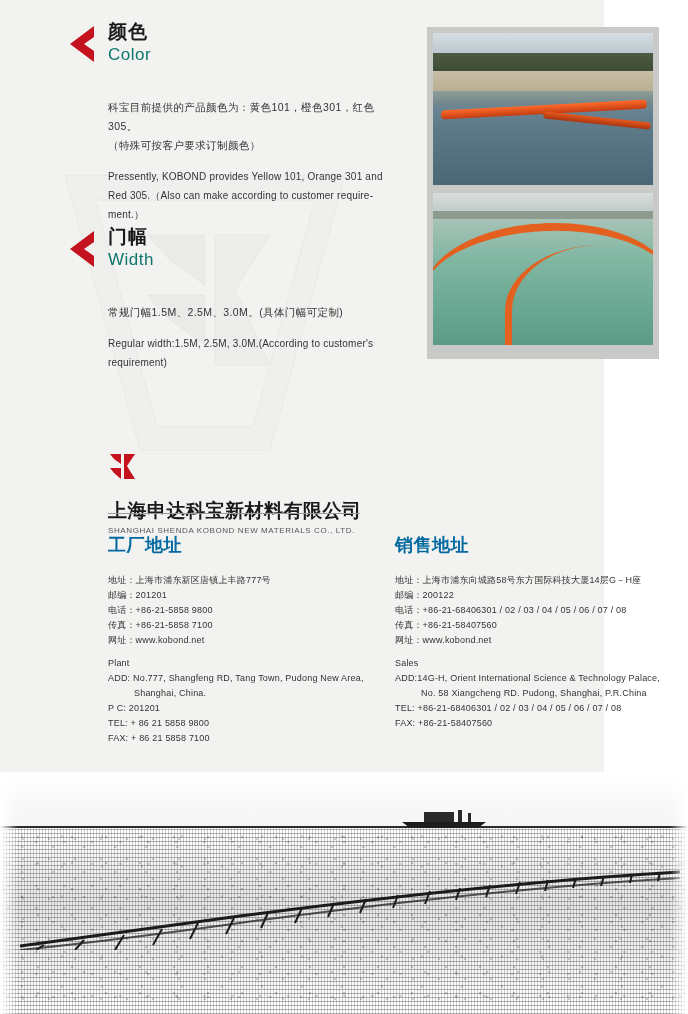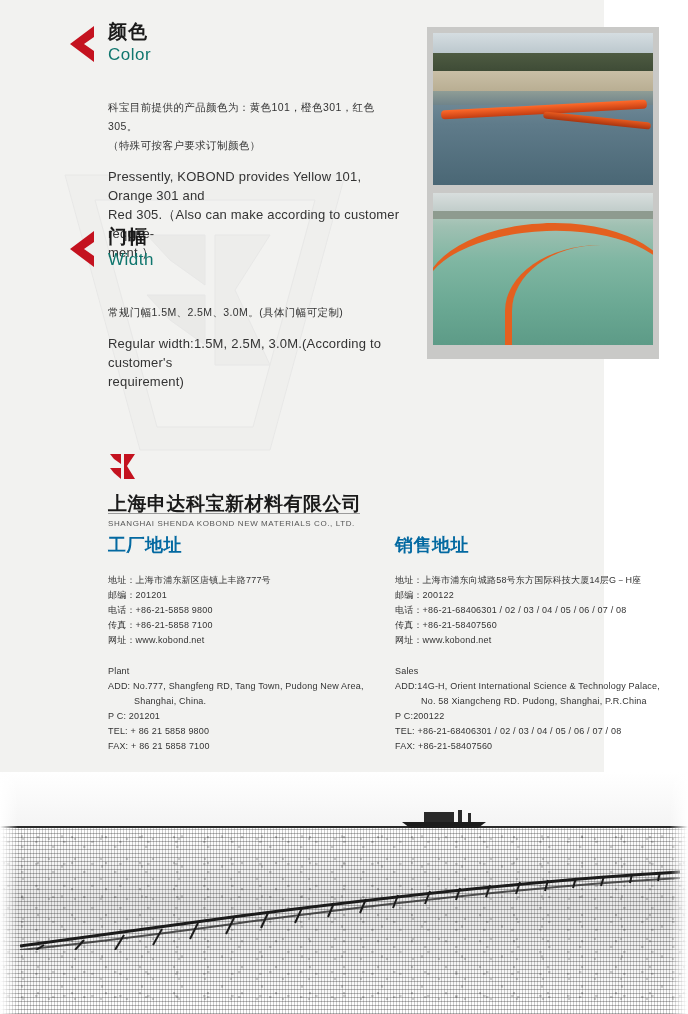--- a/index.html
+++ b/index.html
@@ -40,21 +40,21 @@
   }
   .sec-title-en {
     font-size: 17px; color: #0f766e; line-height: 22px;
     letter-spacing: 0.5px;
   }
   .sec-body { padding-left: 48px; margin-top: 24px; }
   .p-cn {
     font-size: 10.5px; color: #333; line-height: 19px; letter-spacing: .4px;
   }
   .p-en {
-    font-size: 13px; color: #333; line-height: 19px; letter-spacing: .2px;
+    font-size: 10px; color: #333; line-height: 19px; letter-spacing: .2px;
   }
   .gap { height: 12px; }
 
   
   .photo-panel {
     position: absolute; left: 427px; top: 27px;
     width: 232px; height: 332px;
     background: #c9c9c7;
     padding: 6px;
   }
@@ -103,21 +103,21 @@
   }
 
   
   .logo-block { position: absolute; left: 108px; top: 452px; width: 340px; }
   .logo-row { display: flex; align-items: center; }
   .logo-mark { width: 30px; height: 30px; margin-right: 8px; }
   .logo-word {
     font-size: 25px; font-weight: bold; letter-spacing: 1.5px; color: #1a1a1a;
   }
   .company-cn {
-    margin-top: 9px;
+    margin-top: 16px;
     font-size: 19px; font-weight: bold; color: #1a1a1a; letter-spacing: .5px;
   }
   .company-en {
     margin-top: 2px;
     font-size: 8px; color: #555; letter-spacing: .6px;
   }
   .rule {
     position: absolute; left: 108px; top: 513px; width: 252px; height: 1px;
     background: #9b9b9b;
   }
@@ -126,21 +126,21 @@
   .addr { position: absolute; top: 533px; }
   #addr-factory { left: 108px; width: 268px; }
   #addr-sales   { left: 395px; width: 290px; }
   .addr h3 {
     font-size: 18px; font-weight: bold; color: #0369a1; letter-spacing: .5px;
     margin-bottom: 16px;
   }
   .addr .line {
     font-size: 9px; color: #333; line-height: 15px; letter-spacing: .2px;
   }
-  .addr .block-en { margin-top: 16px; }
+  .addr .block-en { margin-top: 8px; }
   .addr .indent { padding-left: 26px; }
 
   
   .bottom-photo {
     position: absolute; left: 0; top: 772px; width: 688px; height: 242px;
     background: #ffffff;
     overflow: hidden;
   }
   .bp-sky {
     position:absolute; left:0; top:0; width:100%; height:56px;
@@ -291,21 +291,20 @@
     <h3>销售地址</h3>
     <div class="line">地址：上海市浦东向城路58号东方国际科技大厦14层G－H座</div>
     <div class="line">邮编：200122</div>
     <div class="line">电话：+86-21-68406301 / 02 / 03 / 04 / 05 / 06 / 07 / 08</div>
     <div class="line">传真：+86-21-58407560</div>
     <div class="line">网址：www.kobond.net</div>
     <div class="block-en">
       <div class="line">Sales</div>
       <div class="line">ADD:14G-H, Orient International Science &amp; Technology Palace,</div>
       <div class="line indent">No. 58 Xiangcheng RD. Pudong, Shanghai, P.R.China</div>
-      <div class="line">P  C:200122</div>
       <div class="line">TEL: +86-21-68406301 / 02 / 03 / 04 / 05 / 06 / 07 / 08</div>
       <div class="line">FAX: +86-21-58407560</div>
     </div>
   </div>
 
   <div class="bottom-photo">
     <div class="bp-sky"></div>
     <div class="bp-horizon"></div>
     <div class="bp-water"></div>
     <div class="bp-speckle"></div>

